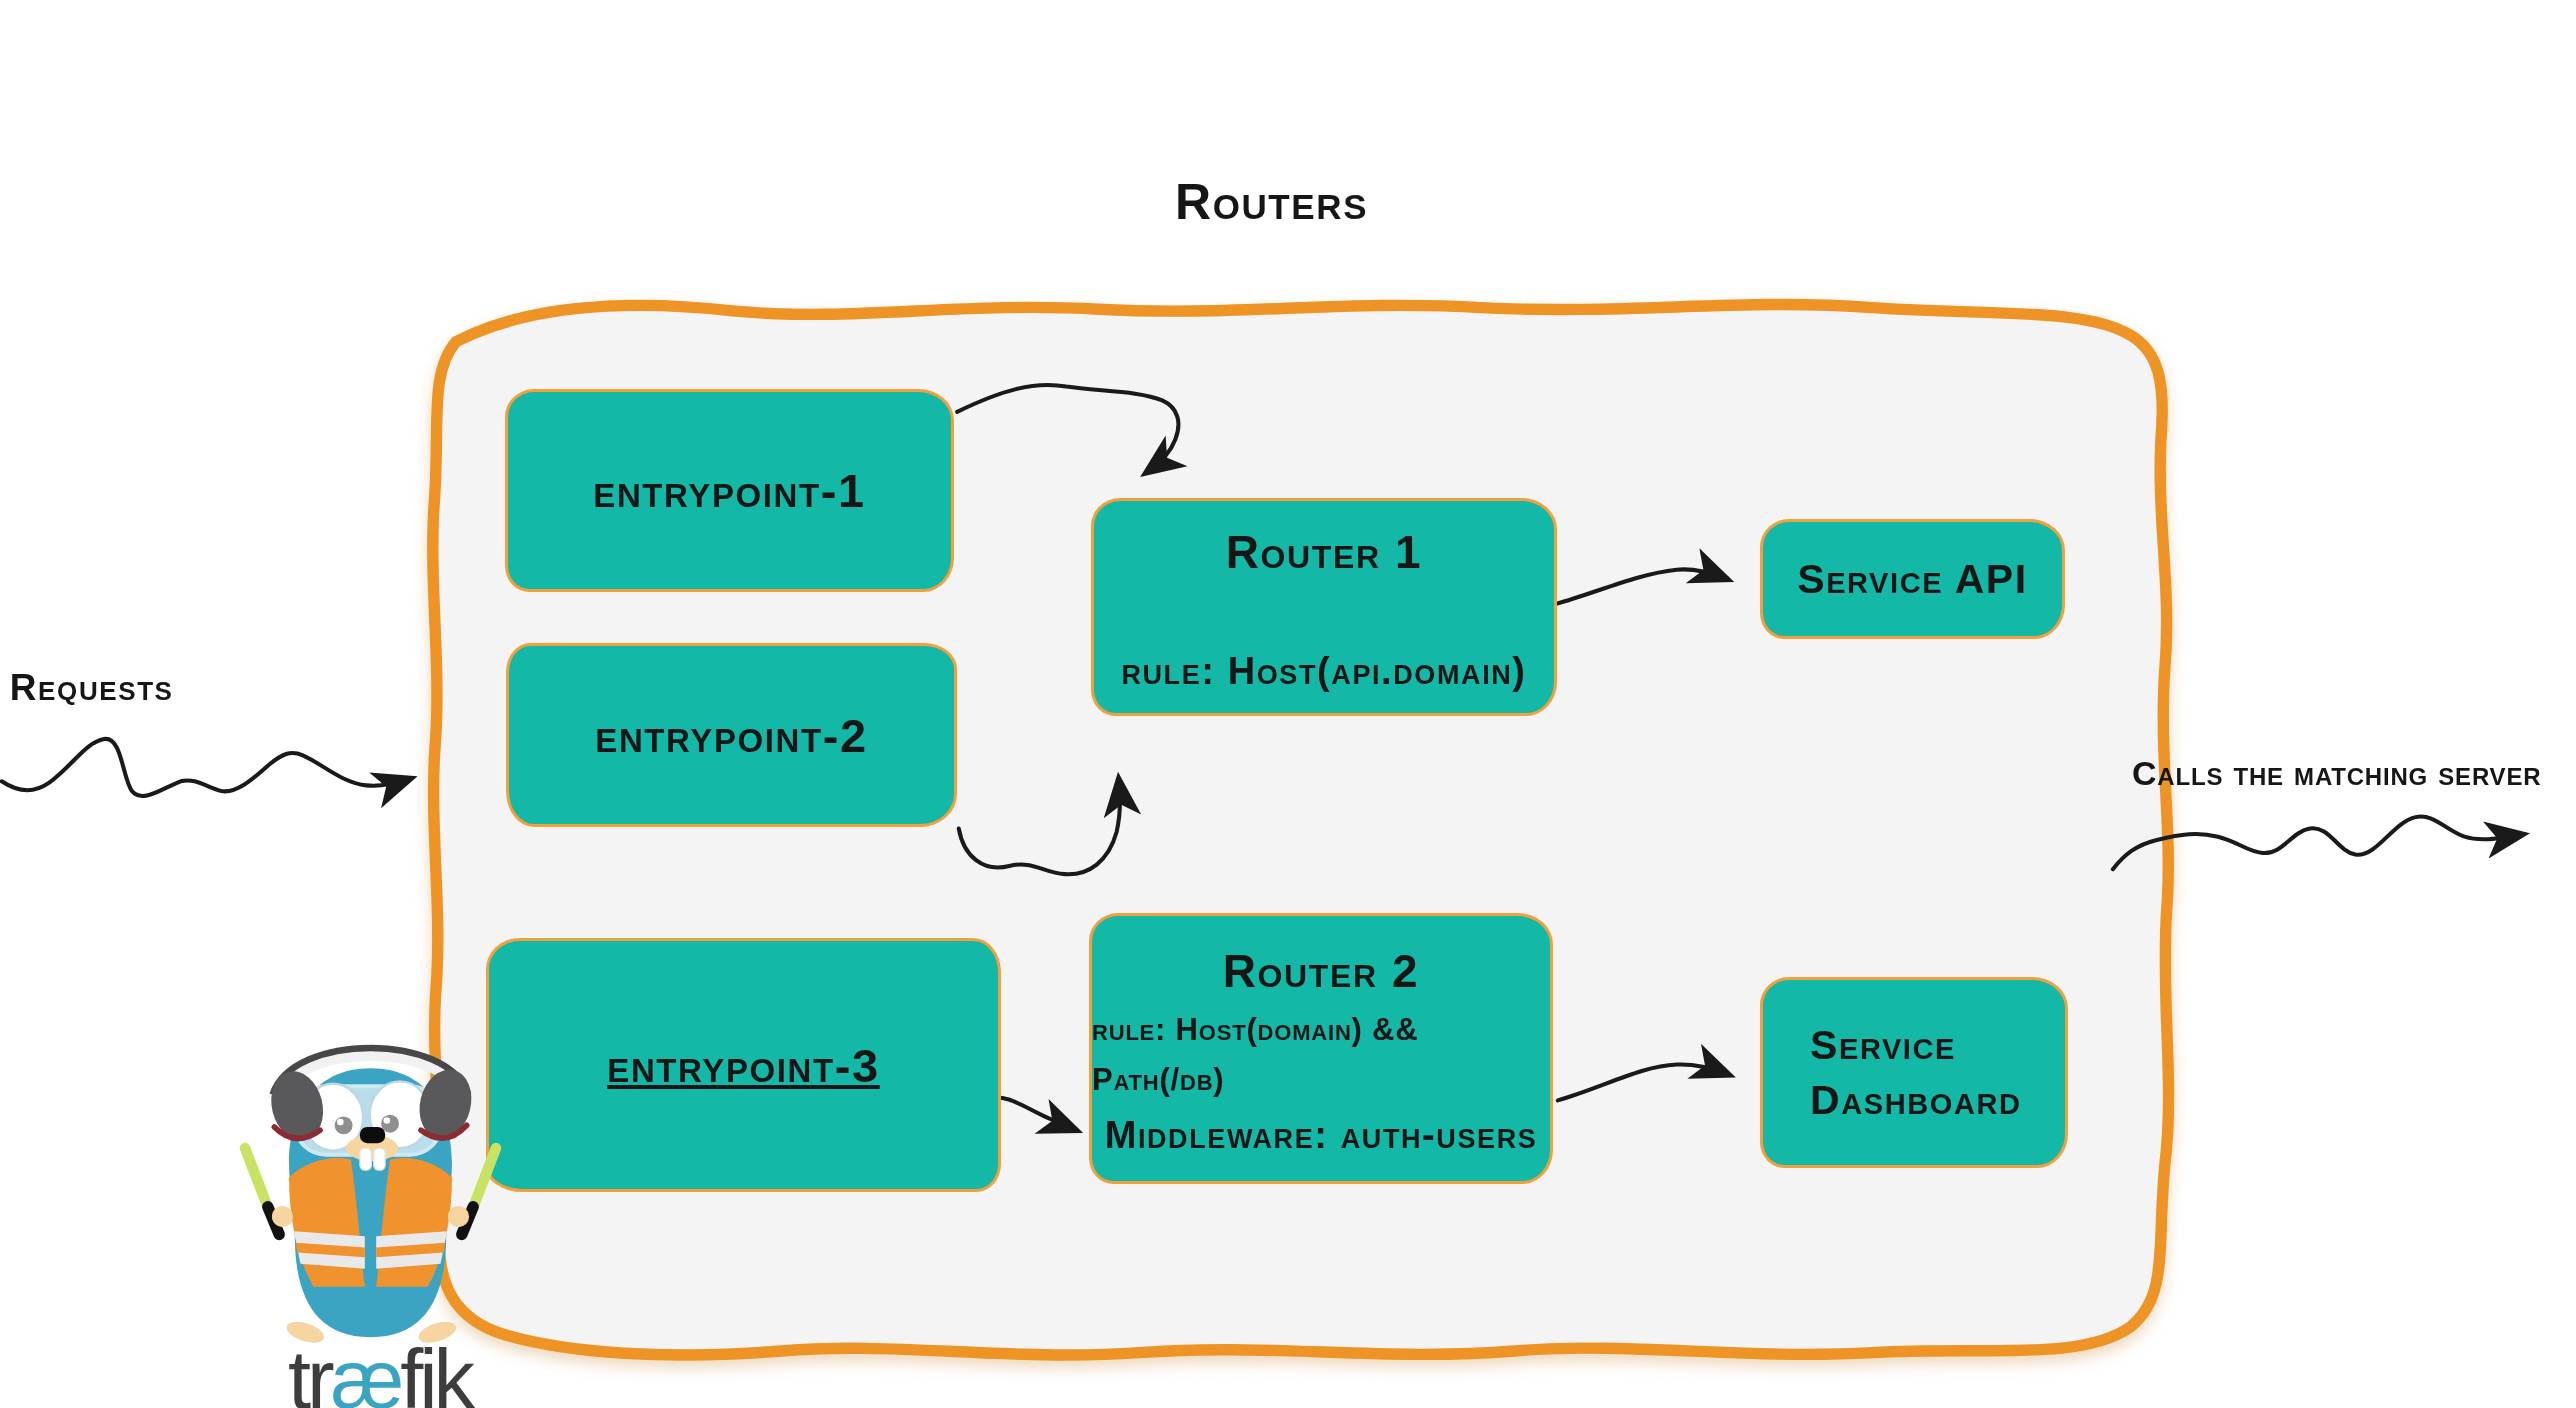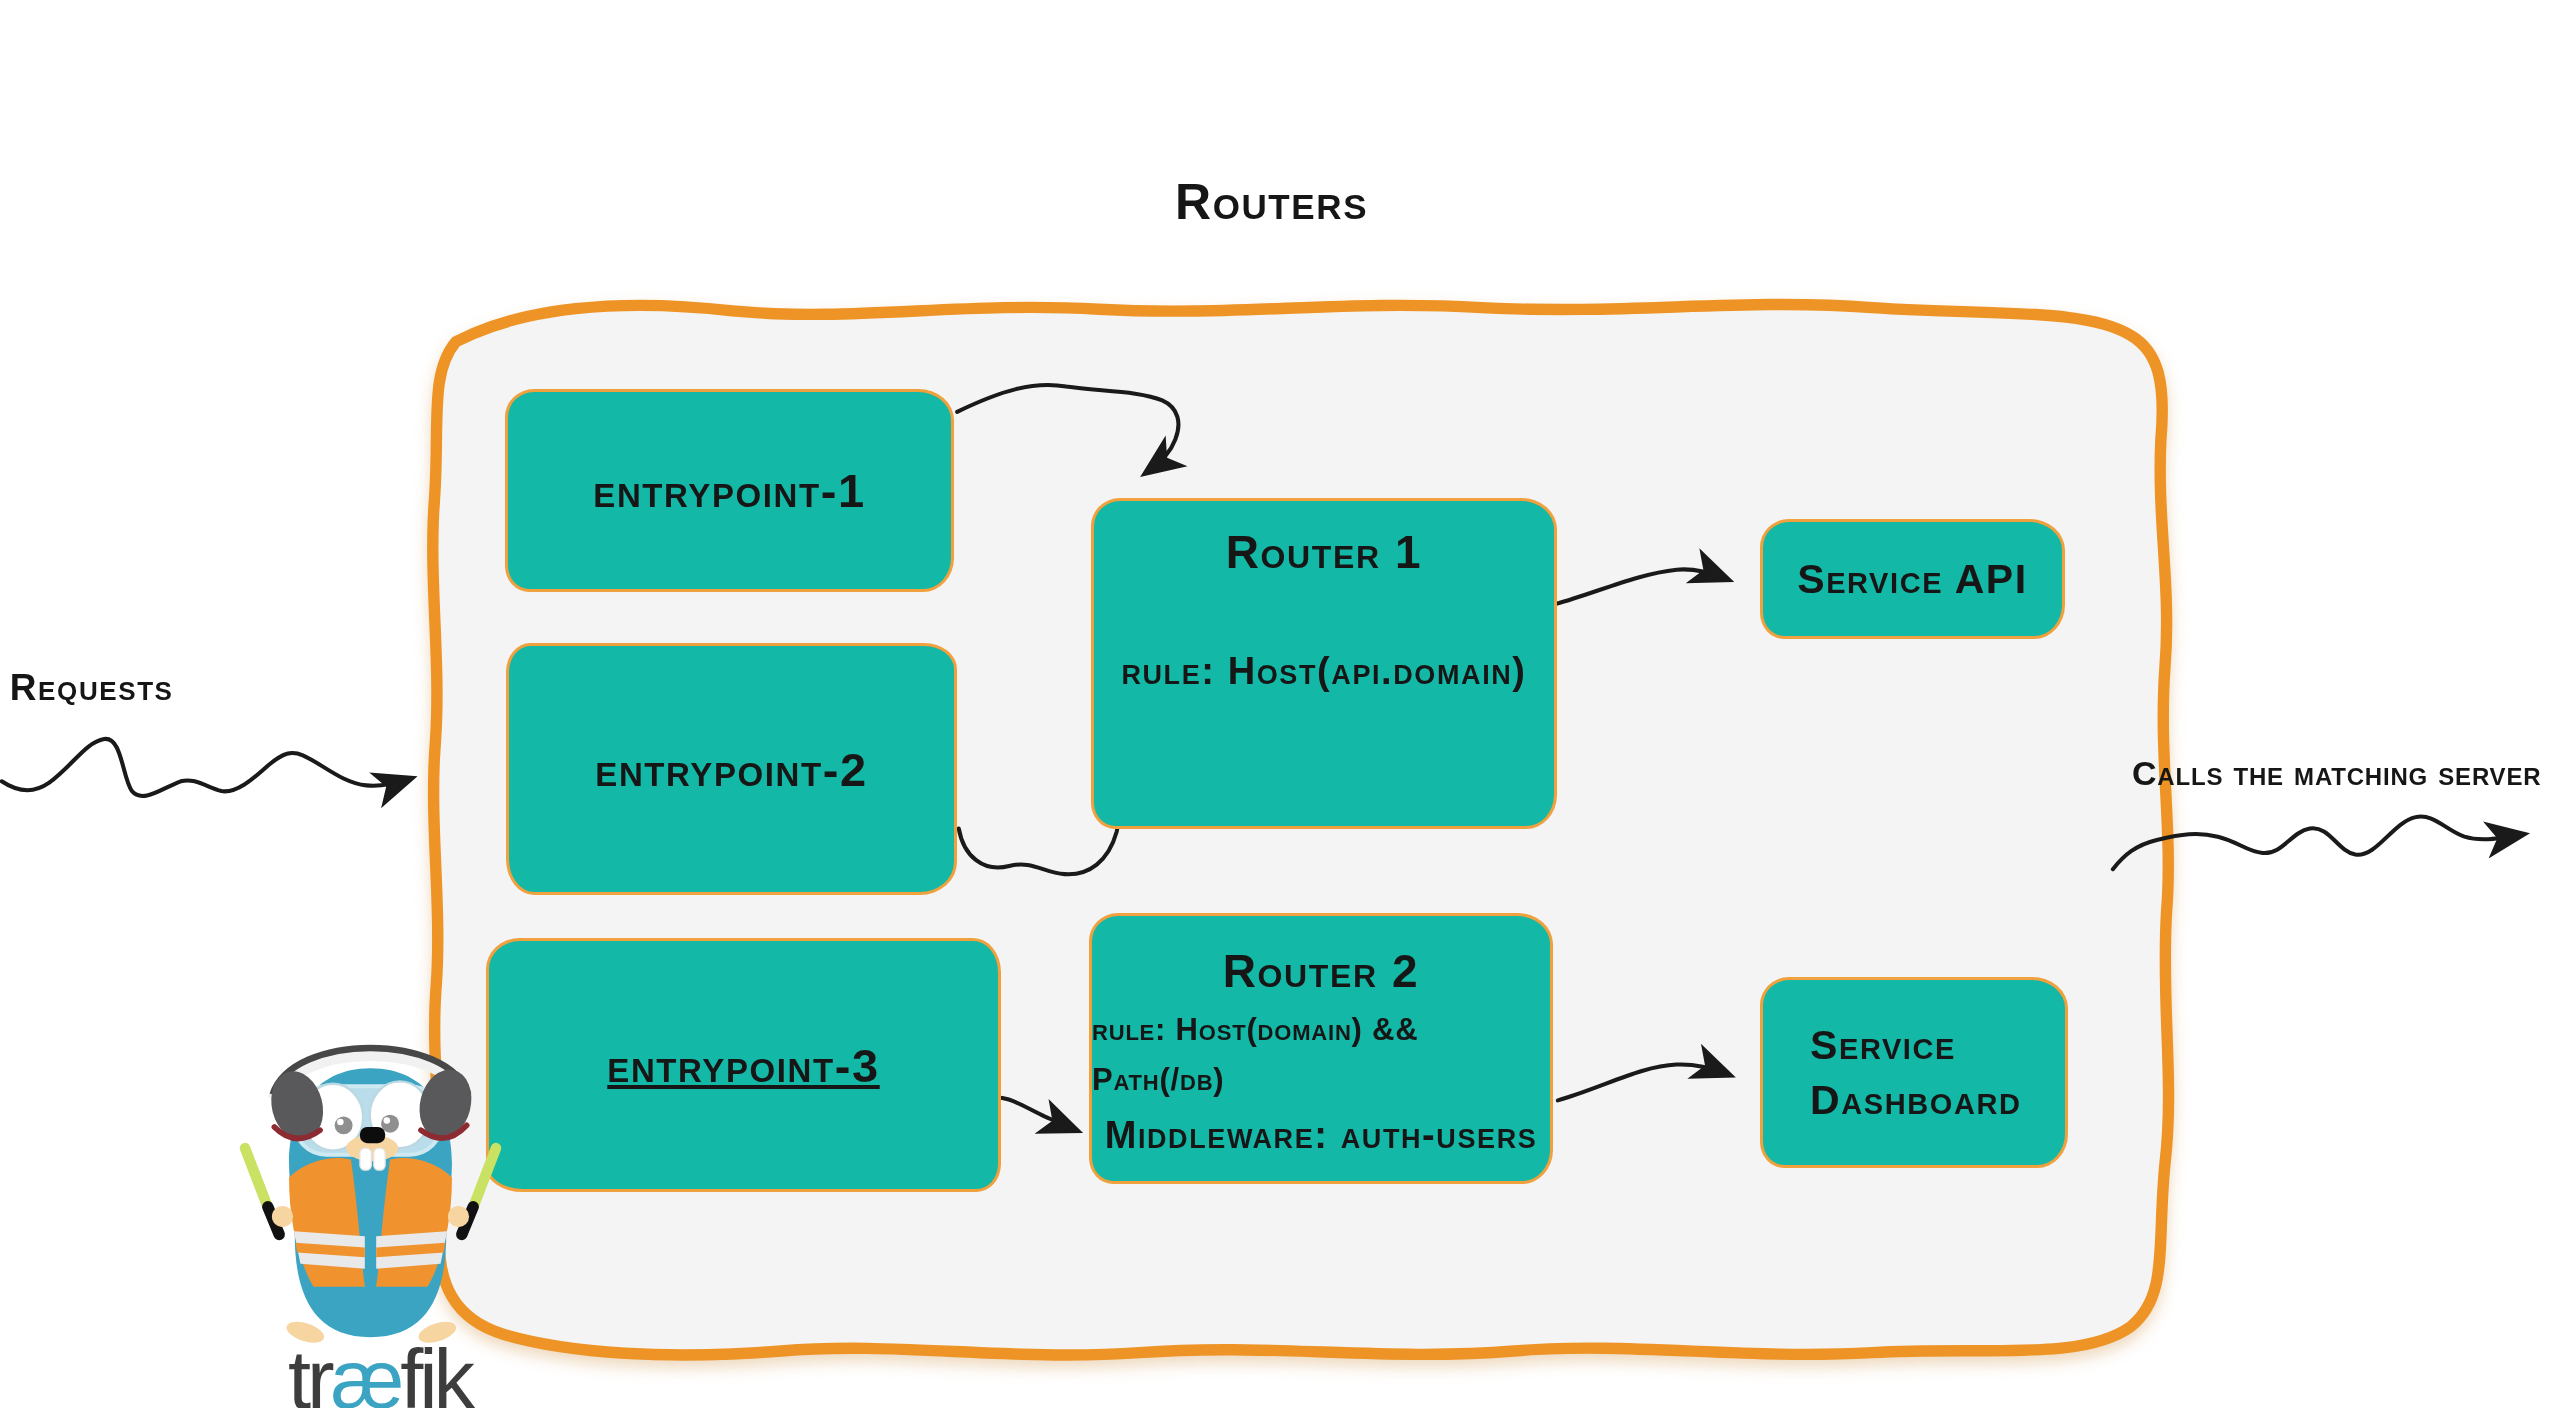--- a/index.html
+++ b/index.html
@@ -12,24 +12,24 @@
   .sc{font-variant-caps:small-caps;letter-spacing:1.6px;font-weight:600;}
   .diagram-title{left:1068px;top:173px;width:407px;text-align:center;font-size:50px;}
   .side-label{font-size:37px;}
   .requests{left:9.8px;top:667px;width:342px;}
   .calls{left:2132px;top:754px;width:456px;font-size:34px;letter-spacing:0.8px;}
   .box{position:absolute;box-sizing:border-box;background:#14b8a6;
        border:3.3px solid #F0A03C;display:flex;align-items:center;justify-content:center;
        border-radius:29px 36px 31px 24.4px / 28px 31px 34px 26px;}
   .ep{font-size:47px;}
   .ep1{left:505px;top:389px;width:449px;height:203px;}
-  .ep2{left:506px;top:643px;width:451px;height:252px;border-radius:24.4px 33px 37px 28px / 29px 26px 33px 36px;}
+  .ep2{left:506px;top:643px;width:451px;height:184px;border-radius:24.4px 33px 37px 28px / 29px 26px 33px 36px;}
   .ep3{left:486px;top:938px;width:515px;height:254px;border-radius:34px 28px 24.4px 37px / 31px 34px 28px 24.4px;text-decoration:underline;}
   .router{flex-direction:column;justify-content:flex-start;align-items:center;}
-  .r1{left:1091px;top:498px;width:466px;height:331px;padding-top:24.4px;row-gap:69px;}
+  .r1{left:1091px;top:498px;width:466px;height:218px;padding-top:24.4px;row-gap:69px;}
   .r2{left:1089px;top:913px;width:464px;height:271px;padding-top:28px;row-gap:7px;}
   .rtitle{font-size:46px;line-height:54px;}
   .rrule{font-size:38px;line-height:46px;}
   .rrule.small{font-size:31px;line-height:50px;letter-spacing:0.8px;}
   .rmw{font-size:38px;line-height:47px;}
   .service{font-size:41px;}
   .api{left:1760px;top:519px;width:305px;height:120px;}
   .dash{left:1760px;top:977px;width:308px;height:191px;justify-content:flex-start;
         padding-left:47px;text-align:left;line-height:1.32;}
   .gopher-svg{position:absolute;left:232px;top:1021px;}

